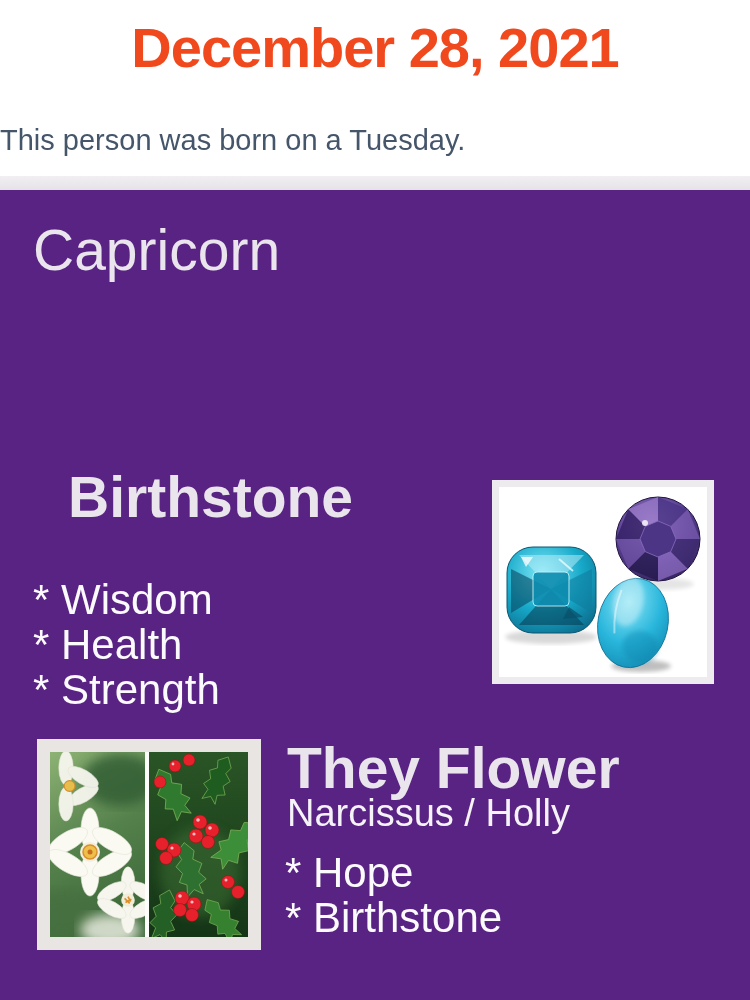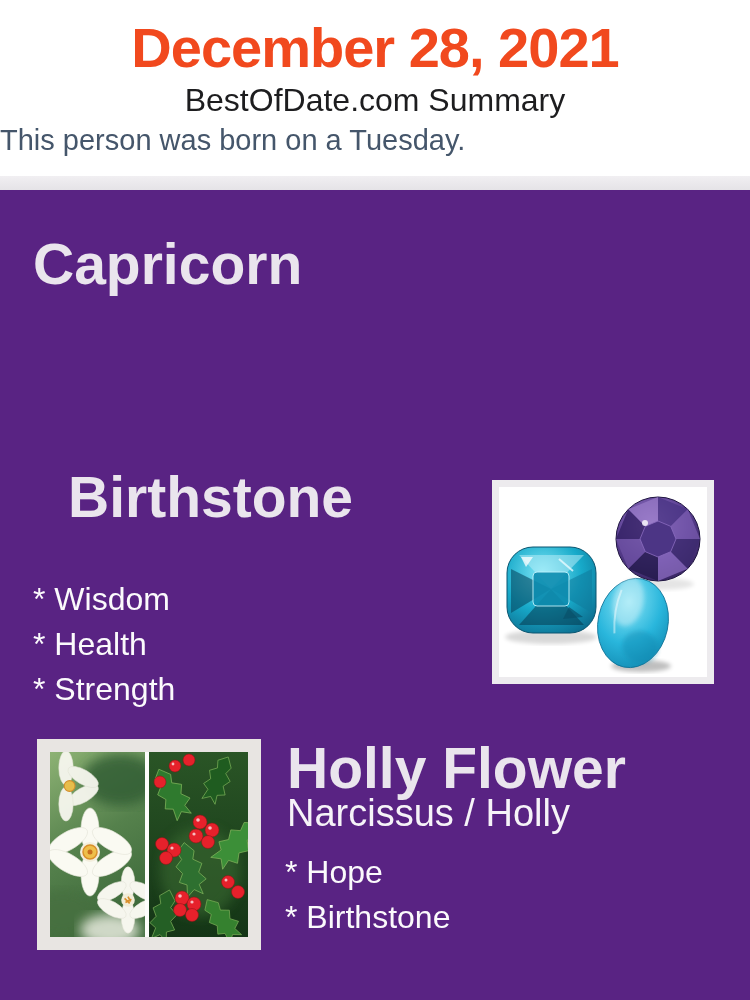--- a/index.html
+++ b/index.html
@@ -20,25 +20,25 @@
   }
   .weekday-line{
     position:absolute;top:126px;left:0;width:750px;text-align:left;
     font-size:29px;color:#45566b;white-space:nowrap;line-height:1;
   }
   .divider{
     position:absolute;top:176px;left:0;width:750px;height:14px;
     background:linear-gradient(#f1eff2,#e5e3e7);
   }
   
-  .h-sign{position:absolute;left:33px;top:236px;font-size:57px;font-weight:bold;color:#eae5ed;line-height:1;white-space:nowrap;}
+  .h-sign{position:absolute;left:33px;top:222px;font-size:57px;font-weight:normal;color:#eae5ed;line-height:1;white-space:nowrap;}
   .sign-desc{position:absolute;left:33px;top:297px;font-size:40px;line-height:46px;color:#fdfcfe;white-space:nowrap;}
   .h-birthstone{position:absolute;left:36px;top:469px;font-size:57px;font-weight:bold;color:#eae5ed;line-height:1;white-space:nowrap;margin-left:32px;}
   .stones-line{position:absolute;left:35px;top:538px;font-size:29px;color:#f2eef5;line-height:1;white-space:nowrap;}
-  .traits{position:absolute;margin:0;padding:0;list-style:none;font-size:32px;color:#fbfafc;}
+  .traits{position:absolute;margin:0;padding:0;list-style:none;font-size:42px;color:#fbfafc;}
   .traits li{line-height:45px;white-space:nowrap;}
   .bs-traits{left:33px;top:577px;}
   .h-bflower{position:absolute;left:287px;top:740px;font-size:57px;font-weight:bold;color:#eae5ed;line-height:1;white-space:nowrap;}
   .flowers-line{position:absolute;left:287px;top:794px;font-size:38px;color:#f6f3f8;line-height:1;white-space:nowrap;}
   .bf-traits{left:285px;top:850px;}
   
   .gem-box{
     position:absolute;left:492px;top:480px;width:222px;height:204px;
     background:#ffffff;border:7px solid #edebee;box-sizing:border-box;
   }
@@ -49,21 +49,20 @@
   }
   .flower-box svg{display:block;width:198px;height:185px;}
 </style>
 </head>
 <body>
 
 <div class="canvas">
 
   <div class="header">
     <div class="date-title">December 28, 2021</div>
-    <div class="summary-title">BestOfDate.com Summary</div>
     <div class="weekday-line">This person was born on a Tuesday.</div>
   </div>
   <div class="divider"></div>
 
   <div class="h-sign">Capricorn</div>
 
   <div class="h-birthstone">Birthstone</div>
   <ul class="traits bs-traits">
     <li>* Wisdom</li>
     <li>* Health</li>
@@ -238,20 +237,20 @@
               <circle cx="130" cy="144" r="1.8"></circle>
               <circle cx="142" cy="150" r="1.6"></circle>
             <circle cx="176" cy="128" r="1.5"></circle>
               <circle cx="123" cy="12" r="1.4"></circle>
           </g>
         </g>
       </g>
     </svg>
   </div>
 
-  <div class="h-bflower">Holly Flower</div>
+  <div class="h-bflower">They Flower</div>
   <div class="flowers-line">Narcissus / Holly</div>
   <ul class="traits bf-traits">
     <li>* Hope</li>
     <li>* Birthstone</li>
   </ul>
 
 </div>
 
 </body></html>

